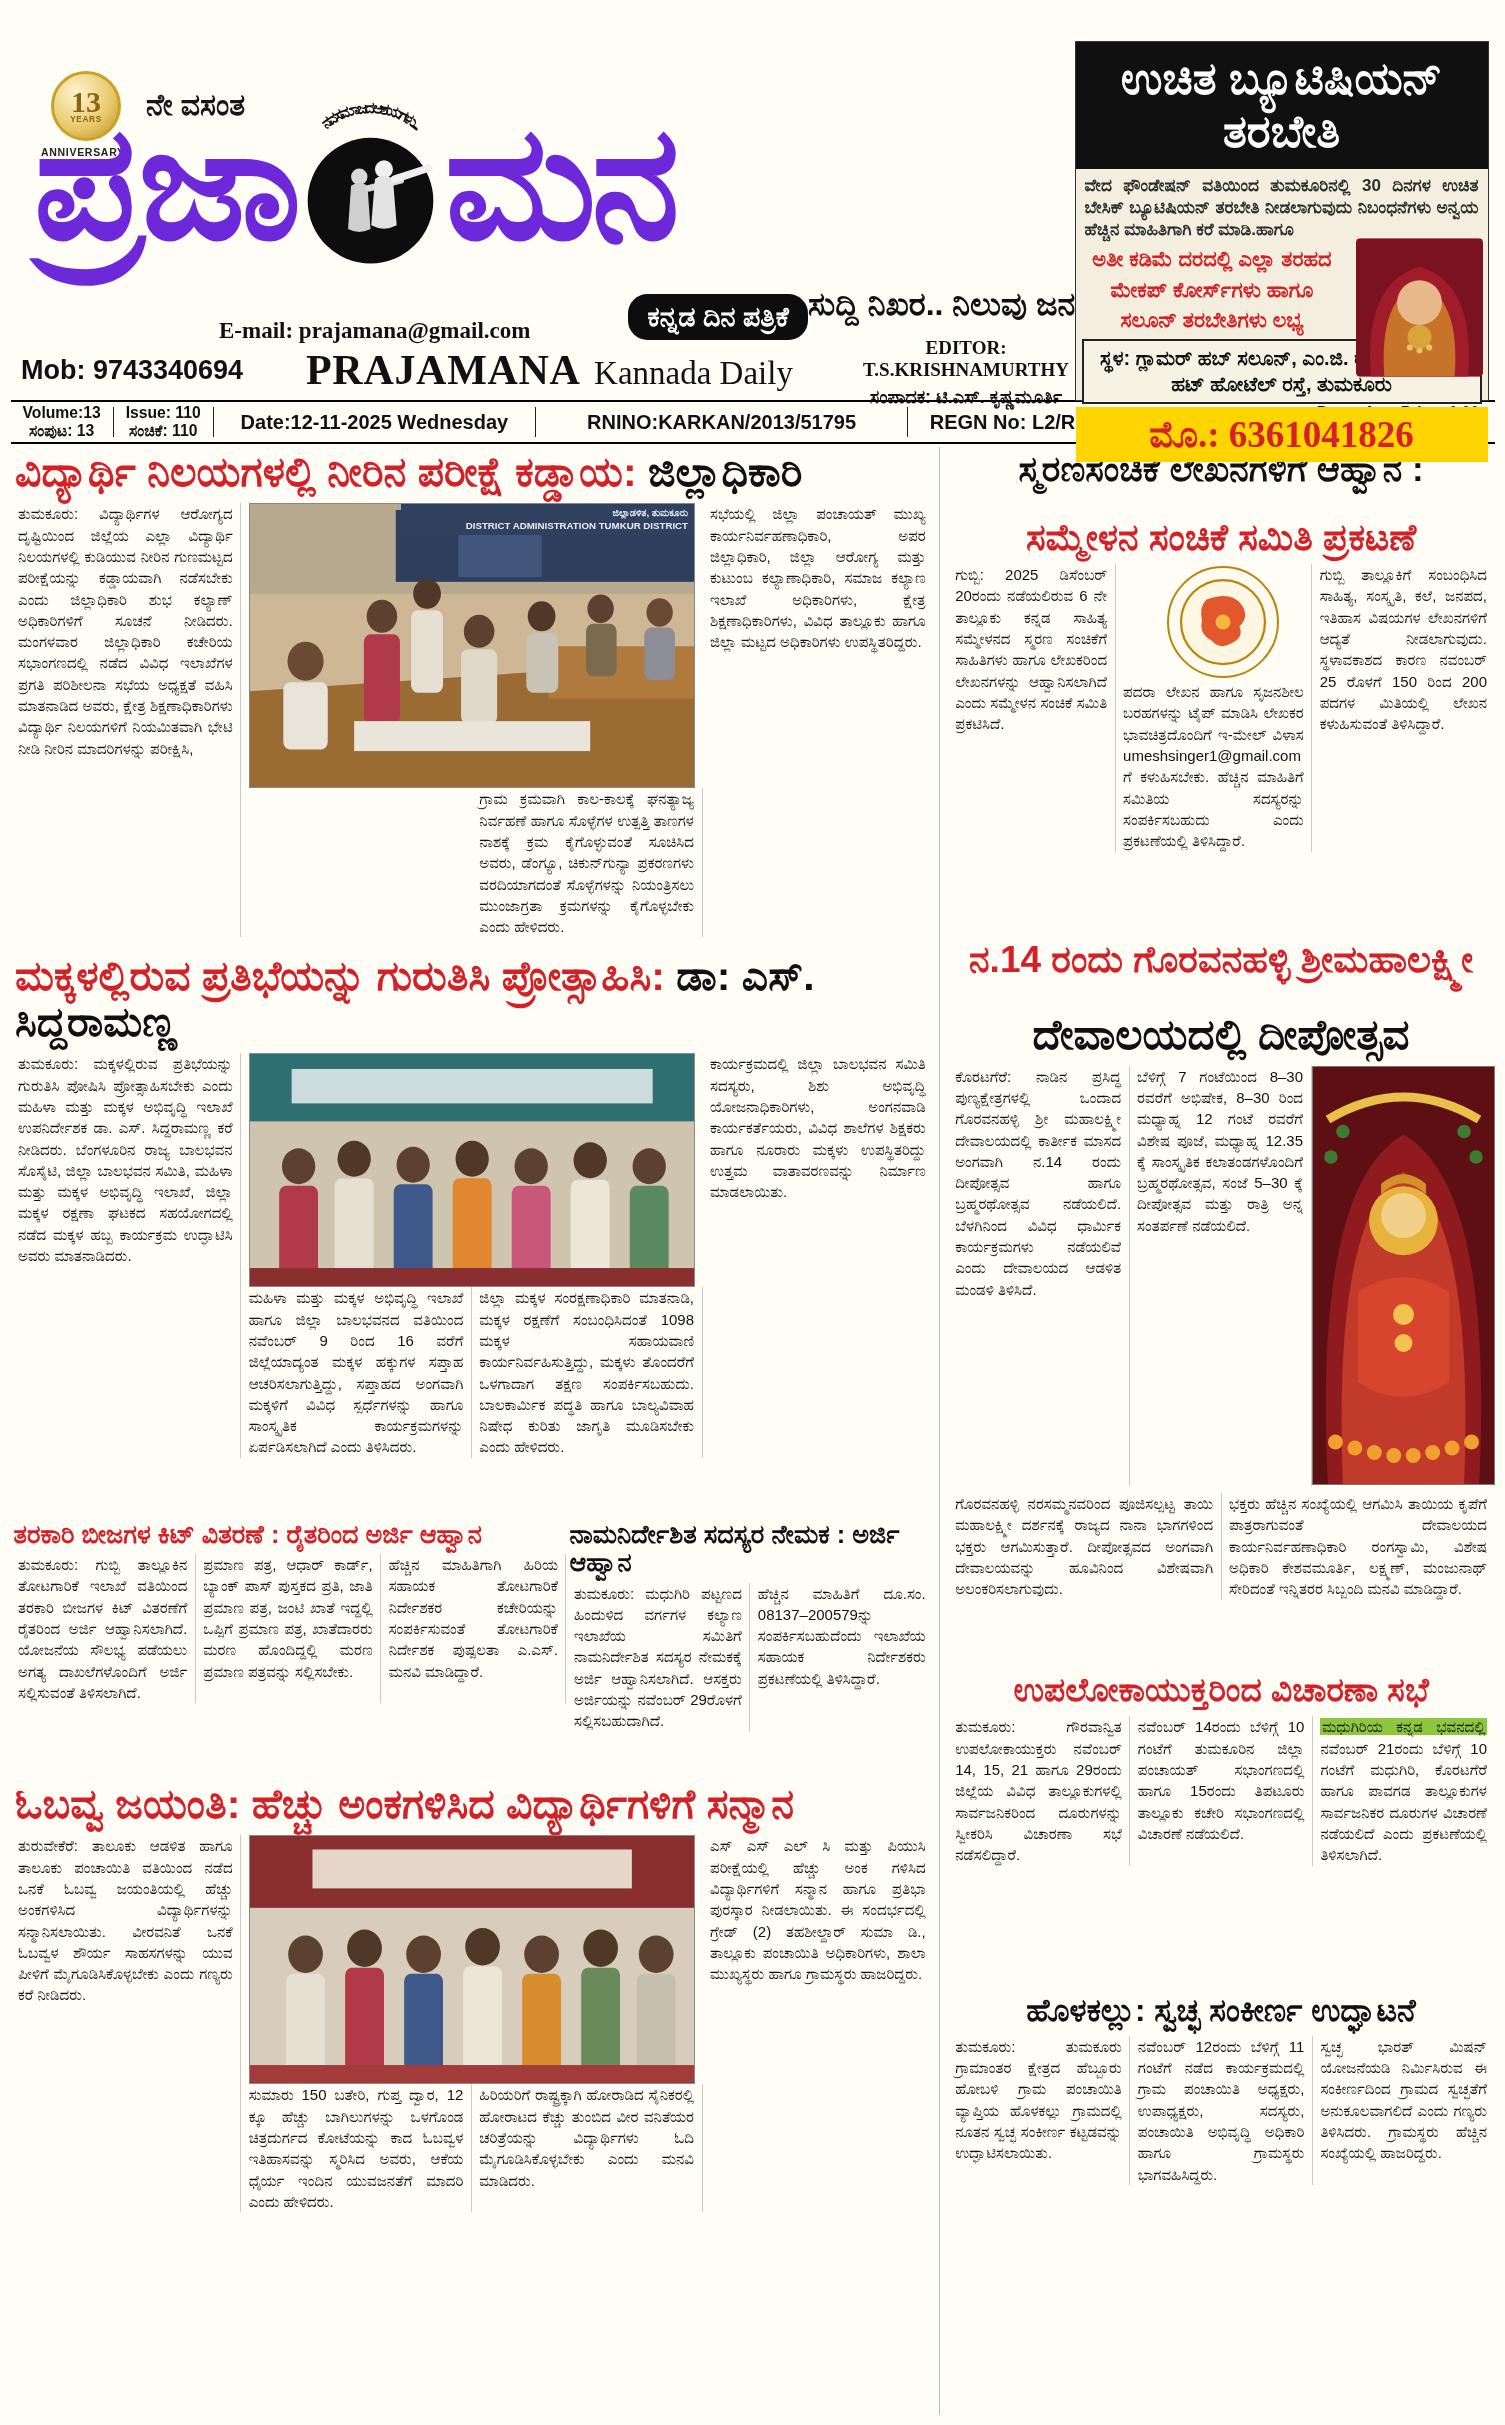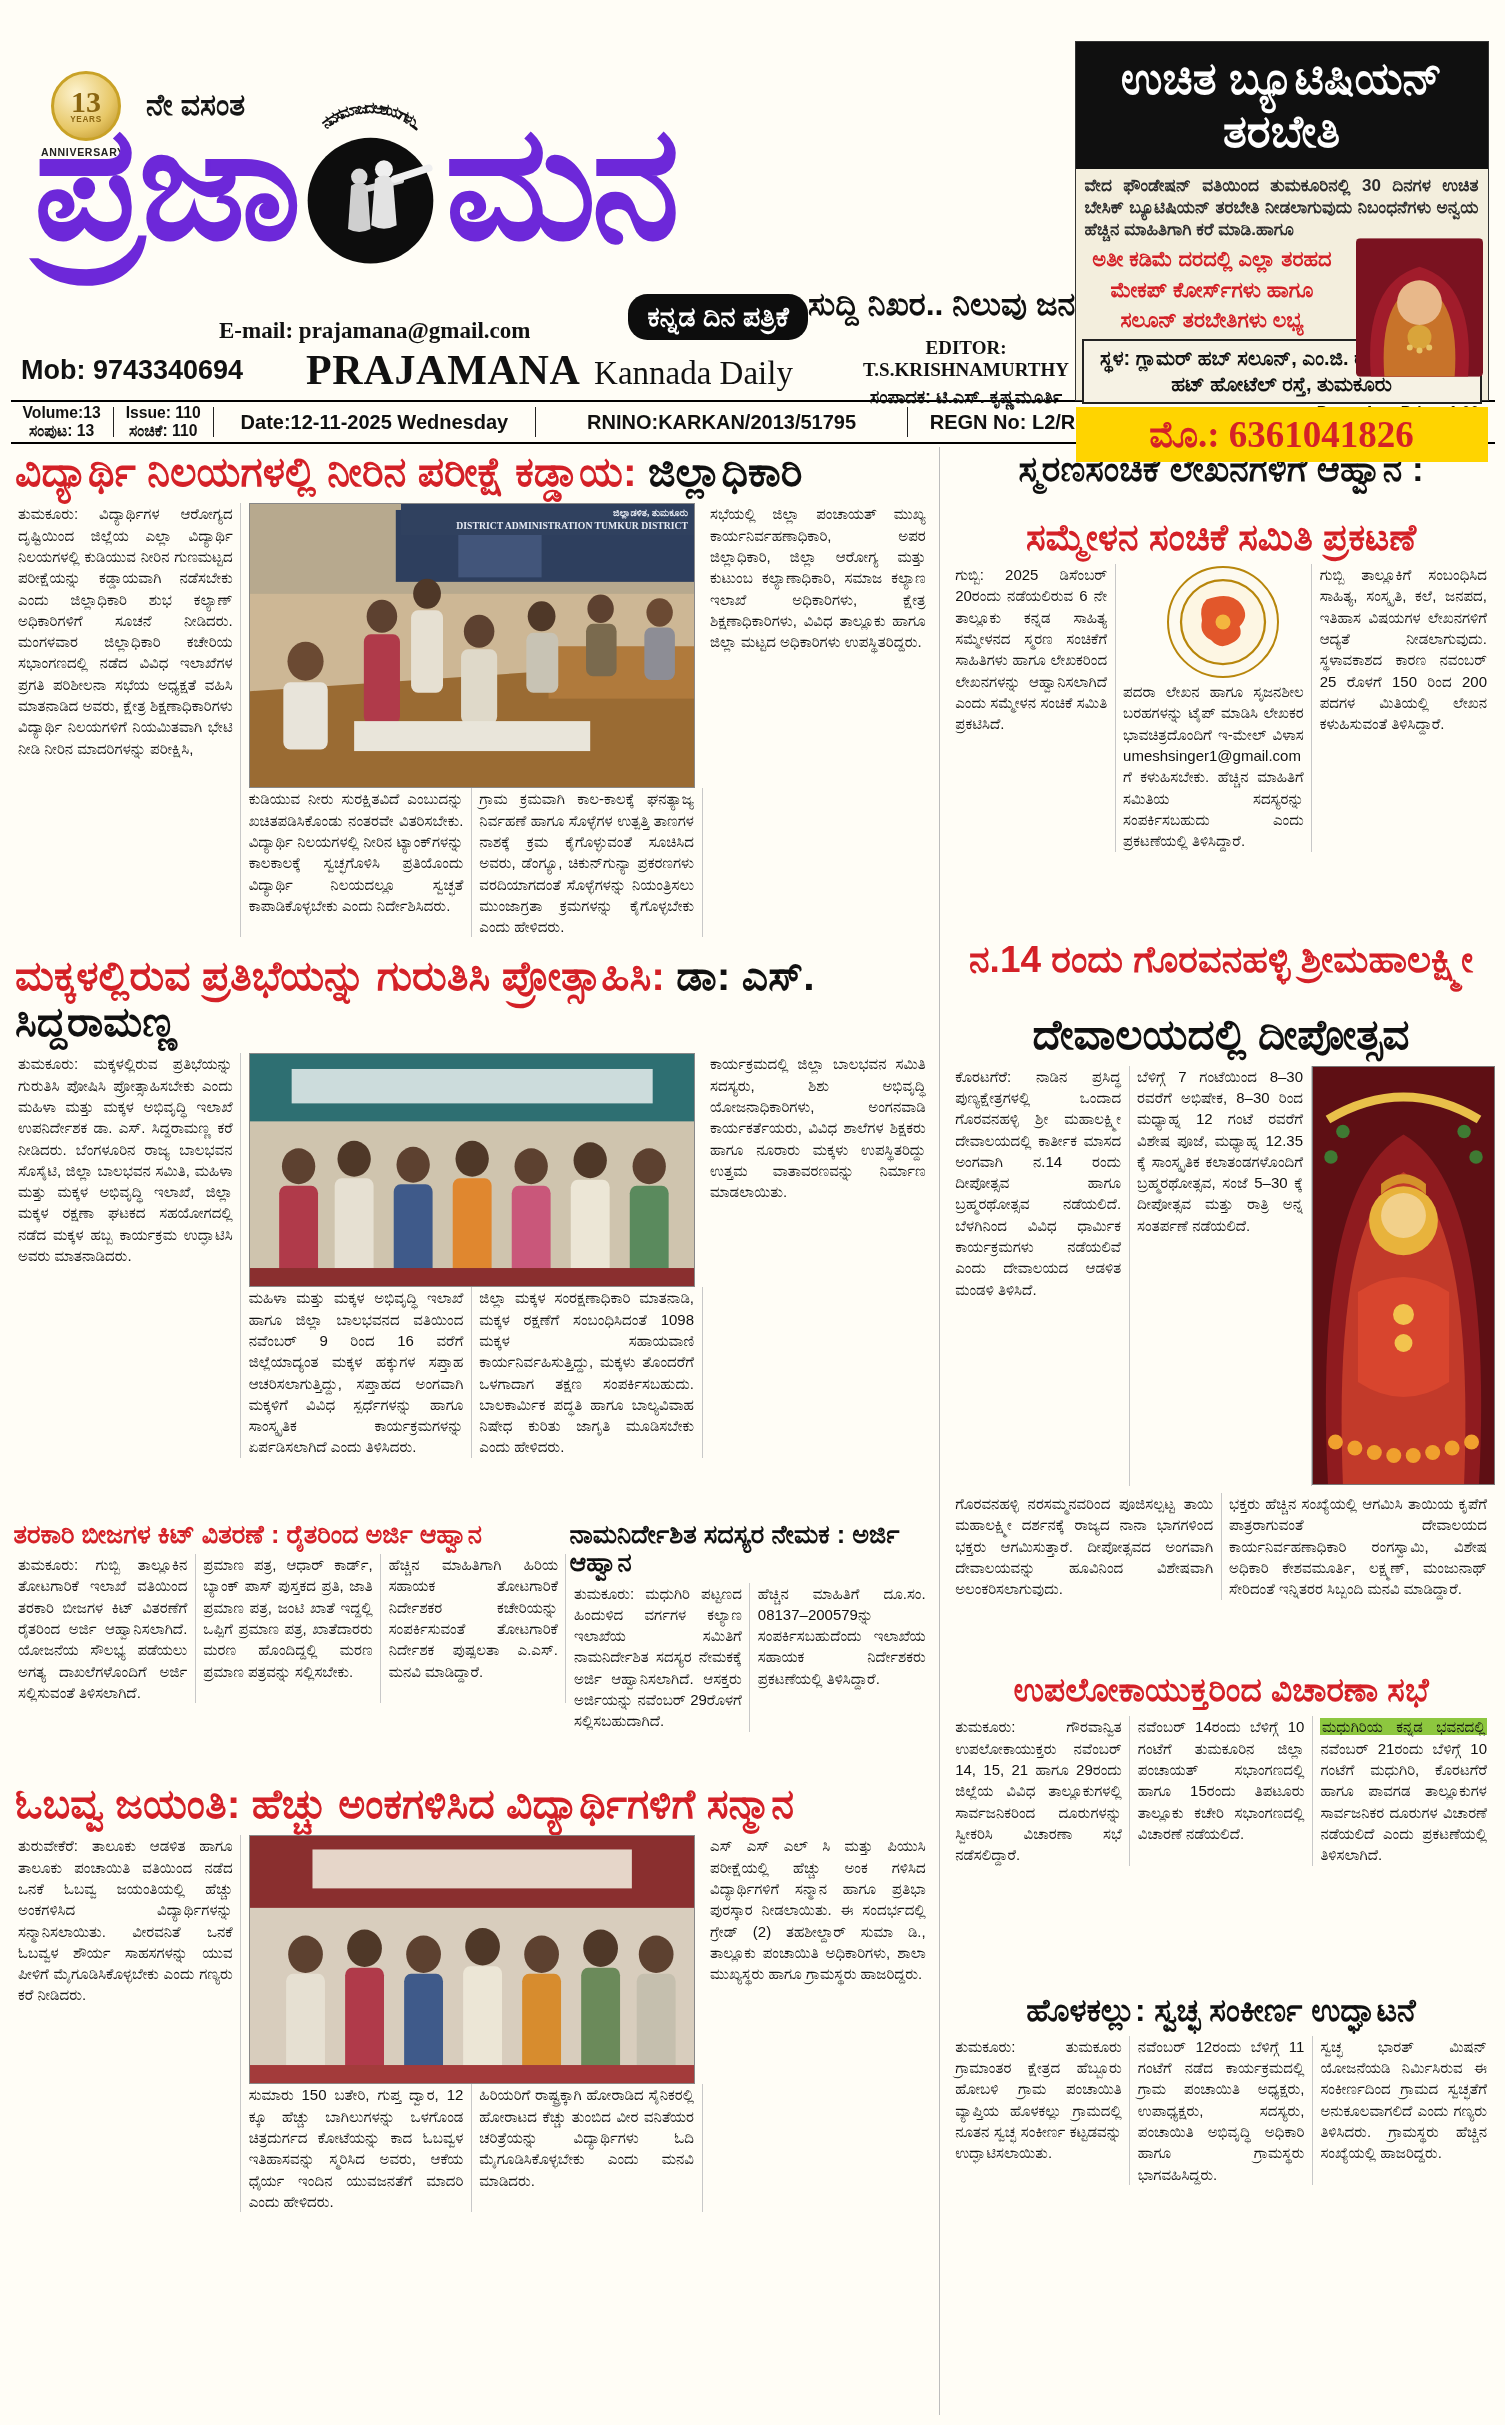--- a/index.html
+++ b/index.html
@@ -75,21 +75,21 @@
   .artgrid{display:grid;grid-template-columns:repeat(4,1fr);}
   .col{padding:0 7.5px;text-align:justify;font-size:15px;line-height:1.42;overflow:hidden;
        border-right:0.7px solid #c8c8c8;}
   .nb{border-right:none;}
   .gr-c1{grid-column:1;grid-row:1/3;}
   .gr-ph{grid-column:2/4;grid-row:1;margin:1.5px 7.5px 7.5px;}
   .gr-c2{grid-column:2;grid-row:2;}
   .gr-c3{grid-column:3;grid-row:2;}
   .gr-c4{grid-column:4;grid-row:1/3;}
 
-  .photo{position:relative;border:0.7px solid #888;overflow:hidden;background:#e5e5e5;font-family:Liberation Serif, serif;}
+  .photo{position:relative;border:0.7px solid #888;overflow:hidden;background:#e5e5e5;}
   .photo svg{display:block;}
   .ph-banner{position:absolute;top:0;right:0;left:34%;background:#30415f;color:#e8ecf5;
     font-size:9.7px;font-weight:bold;text-align:right;padding:3px 6px;line-height:1.25;}
 
   .row34{display:flex;}
   .row34 .sub-l{width:556px;}
   .row34 .sub-r{flex:1;}
   .cols{display:flex;}
   .cols .col{flex:1;}
 
@@ -231,21 +231,20 @@
                 <rect x="484" y="160" width="44" height="70" rx="10" fill="#7a6a4e"></rect>
               <circle cx="590" cy="145" r="19" fill="#6b4a33"></circle>
                 <rect x="568" y="165" width="44" height="70" rx="10" fill="#8d8d95"></rect>
               <rect x="150" y="290" width="340" height="40" fill="#e9e5da"></rect>
             </svg>
             <div class="ph-banner">
               <div>ಜಿಲ್ಲಾಡಳಿತ, ತುಮಕೂರು</div>
               <div>DISTRICT ADMINISTRATION TUMKUR DISTRICT</div>
             </div>
           </figure>
-          <div class="col gr-c2">ಕುಡಿಯುವ ನೀರು ಸುರಕ್ಷಿತವಿದೆ ಎಂಬುದನ್ನು ಖಚಿತಪಡಿಸಿಕೊಂಡು ನಂತರವೇ ವಿತರಿಸಬೇಕು. ವಿದ್ಯಾರ್ಥಿ ನಿಲಯಗಳಲ್ಲಿ ನೀರಿನ ಟ್ಯಾಂಕ್‌ಗಳನ್ನು ಕಾಲಕಾಲಕ್ಕೆ ಸ್ವಚ್ಛಗೊಳಿಸಿ ಪ್ರತಿಯೊಂದು ವಿದ್ಯಾರ್ಥಿ ನಿಲಯದಲ್ಲೂ ಸ್ವಚ್ಛತೆ ಕಾಪಾಡಿಕೊಳ್ಳಬೇಕು ಎಂದು ನಿರ್ದೇಶಿಸಿದರು.</div>
           <div class="col gr-c3">ಗ್ರಾಮ ಕ್ರಮವಾಗಿ ಕಾಲ-ಕಾಲಕ್ಕೆ ಘನತ್ಯಾಜ್ಯ ನಿರ್ವಹಣೆ ಹಾಗೂ ಸೊಳ್ಳೆಗಳ ಉತ್ಪತ್ತಿ ತಾಣಗಳ ನಾಶಕ್ಕೆ ಕ್ರಮ ಕೈಗೊಳ್ಳುವಂತೆ ಸೂಚಿಸಿದ ಅವರು, ಡೆಂಗ್ಯೂ, ಚಿಕುನ್‌ಗುನ್ಯಾ ಪ್ರಕರಣಗಳು ವರದಿಯಾಗದಂತೆ ಸೊಳ್ಳೆಗಳನ್ನು ನಿಯಂತ್ರಿಸಲು ಮುಂಜಾಗ್ರತಾ ಕ್ರಮಗಳನ್ನು ಕೈಗೊಳ್ಳಬೇಕು ಎಂದು ಹೇಳಿದರು.</div>
           <div class="col gr-c4 nb">ಸಭೆಯಲ್ಲಿ ಜಿಲ್ಲಾ ಪಂಚಾಯತ್ ಮುಖ್ಯ ಕಾರ್ಯನಿರ್ವಹಣಾಧಿಕಾರಿ, ಅಪರ ಜಿಲ್ಲಾಧಿಕಾರಿ, ಜಿಲ್ಲಾ ಆರೋಗ್ಯ ಮತ್ತು ಕುಟುಂಬ ಕಲ್ಯಾಣಾಧಿಕಾರಿ, ಸಮಾಜ ಕಲ್ಯಾಣ ಇಲಾಖೆ ಅಧಿಕಾರಿಗಳು, ಕ್ಷೇತ್ರ ಶಿಕ್ಷಣಾಧಿಕಾರಿಗಳು, ವಿವಿಧ ತಾಲ್ಲೂಕು ಹಾಗೂ ಜಿಲ್ಲಾ ಮಟ್ಟದ ಅಧಿಕಾರಿಗಳು ಉಪಸ್ಥಿತರಿದ್ದರು.</div>
         </div>
       </section>
 
       <section class="art" style="height:567px">
         <h1 class="hl hl-xl"><span class="red">ಮಕ್ಕಳಲ್ಲಿರುವ ಪ್ರತಿಭೆಯನ್ನು ಗುರುತಿಸಿ ಪ್ರೋತ್ಸಾಹಿಸಿ: </span><span class="blk">ಡಾ: ಎಸ್. ಸಿದ್ದರಾಮಣ್ಣ</span></h1>
         <div class="artgrid">
           <div class="col gr-c1">ತುಮಕೂರು: ಮಕ್ಕಳಲ್ಲಿರುವ ಪ್ರತಿಭೆಯನ್ನು ಗುರುತಿಸಿ ಪೋಷಿಸಿ ಪ್ರೋತ್ಸಾಹಿಸಬೇಕು ಎಂದು ಮಹಿಳಾ ಮತ್ತು ಮಕ್ಕಳ ಅಭಿವೃದ್ಧಿ ಇಲಾಖೆ ಉಪನಿರ್ದೇಶಕ ಡಾ. ಎಸ್. ಸಿದ್ದರಾಮಣ್ಣ ಕರೆ ನೀಡಿದರು. ಬೆಂಗಳೂರಿನ ರಾಜ್ಯ ಬಾಲಭವನ ಸೊಸೈಟಿ, ಜಿಲ್ಲಾ ಬಾಲಭವನ ಸಮಿತಿ, ಮಹಿಳಾ ಮತ್ತು ಮಕ್ಕಳ ಅಭಿವೃದ್ಧಿ ಇಲಾಖೆ, ಜಿಲ್ಲಾ ಮಕ್ಕಳ ರಕ್ಷಣಾ ಘಟಕದ ಸಹಯೋಗದಲ್ಲಿ ನಡೆದ ಮಕ್ಕಳ ಹಬ್ಬ ಕಾರ್ಯಕ್ರಮ ಉದ್ಘಾಟಿಸಿ ಅವರು ಮಾತನಾಡಿದರು.</div>
           <figure class="photo gr-ph" style="height:232px;margin-block:0;">

